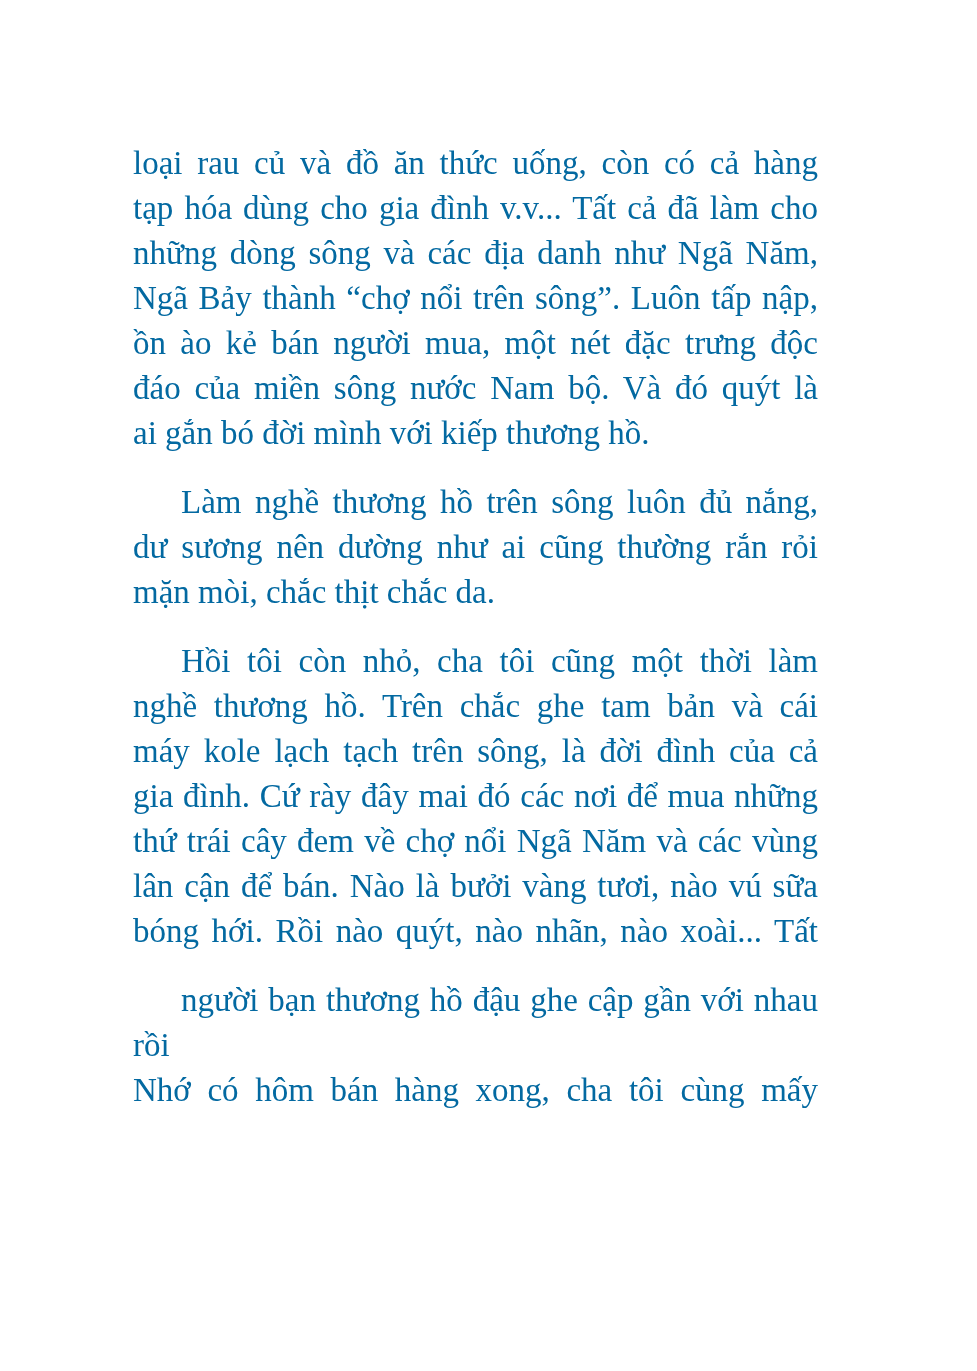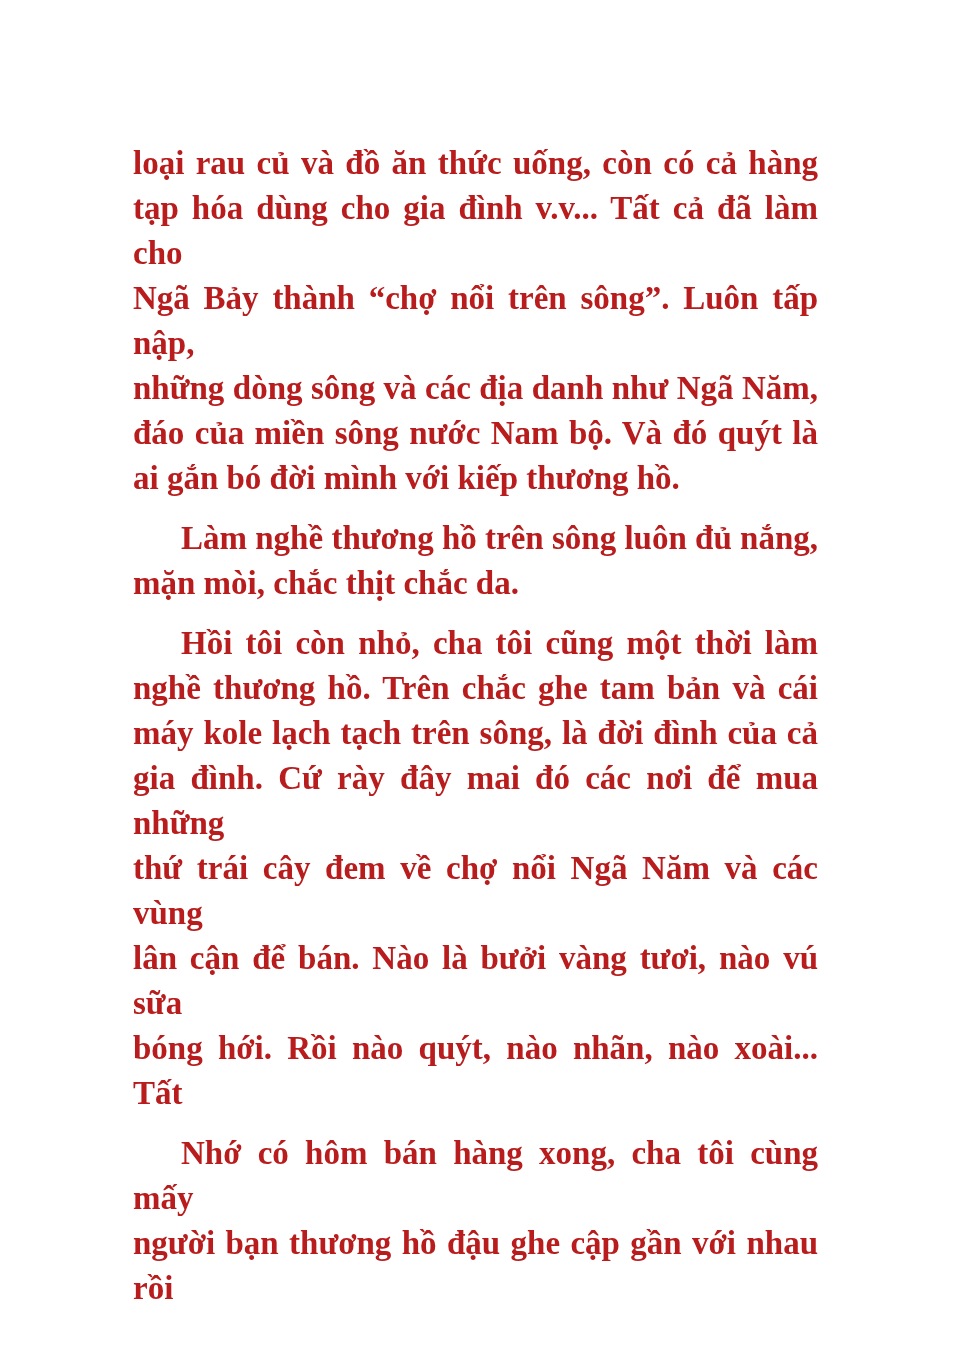--- a/index.html
+++ b/index.html
@@ -16,28 +16,28 @@
     overflow: hidden;
     font-family: "Liberation Serif", "DejaVu Serif", serif;
   }
   .text-block {
     position: absolute;
     left: 133px;
     top: 141px;
     width: 685px;
     font-size: 33px;
     line-height: 45px;
-    color: #b91c1c;
-    font-weight: 700;
+    color: #0369a1;
+    font-weight: 400;
   }
   .para {
     margin: 0;
   }
   .para + .para {
-    margin-top: 15px;
+    margin-top: 24px;
   }
   .line {
     text-align: justify;
     text-align-last: justify;
     white-space: normal;
   }
   .line.no-stretch {
     text-align-last: left;
   }
   .para.indent .line:first-child {
@@ -53,41 +53,43 @@
 </style>
 </head>
 <body>
 
 <div class="page">
 
   <main class="text-block">
       <div class="para">
         <div class="line">loại rau củ và đồ ăn thức uống, còn có cả hàng</div>
         <div class="line">tạp hóa dùng cho gia đình v.v... Tất cả đã làm cho</div>
+        <div class="line">những dòng sông và các địa danh như Ngã Năm,</div>
         <div class="line">Ngã Bảy thành “chợ nổi trên sông”. Luôn tấp nập,</div>
-        <div class="line">những dòng sông và các địa danh như Ngã Năm,</div>
+        <div class="line">ồn ào kẻ bán người mua, một nét đặc trưng độc</div>
         <div class="line">đáo của miền sông nước Nam bộ. Và đó quýt là</div>
         <div class="line no-stretch">ai gắn bó đời mình với kiếp thương hồ.</div>
       </div>
       <div class="para indent">
         <div class="line">Làm nghề thương hồ trên sông luôn đủ nắng,</div>
+        <div class="line">dư sương nên dường như ai cũng thường rắn rỏi</div>
         <div class="line no-stretch">mặn mòi, chắc thịt chắc da.</div>
       </div>
       <div class="para indent">
         <div class="line">Hồi tôi còn nhỏ, cha tôi cũng một thời làm</div>
         <div class="line">nghề thương hồ. Trên chắc ghe tam bản và cái</div>
         <div class="line">máy kole lạch tạch trên sông, là đời đình của cả</div>
         <div class="line">gia đình. Cứ rày đây mai đó các nơi để mua những</div>
         <div class="line">thứ trái cây đem về chợ nổi Ngã Năm và các vùng</div>
         <div class="line">lân cận để bán. Nào là bưởi vàng tươi, nào vú sữa</div>
         <div class="line">bóng hới. Rồi nào quýt, nào nhãn, nào xoài... Tất</div>
       </div>
       <div class="para indent">
+        <div class="line">người bạn thương hồ đậu ghe cập gần với nhau rồi</div>
         <div class="line">Nhớ có hôm bán hàng xong, cha tôi cùng mấy</div>
-        <div class="line">người bạn thương hồ đậu ghe cập gần với nhau rồi</div>
       </div>
     </main>
 
   <footer class="footer">
 
     
 
     
 
     

